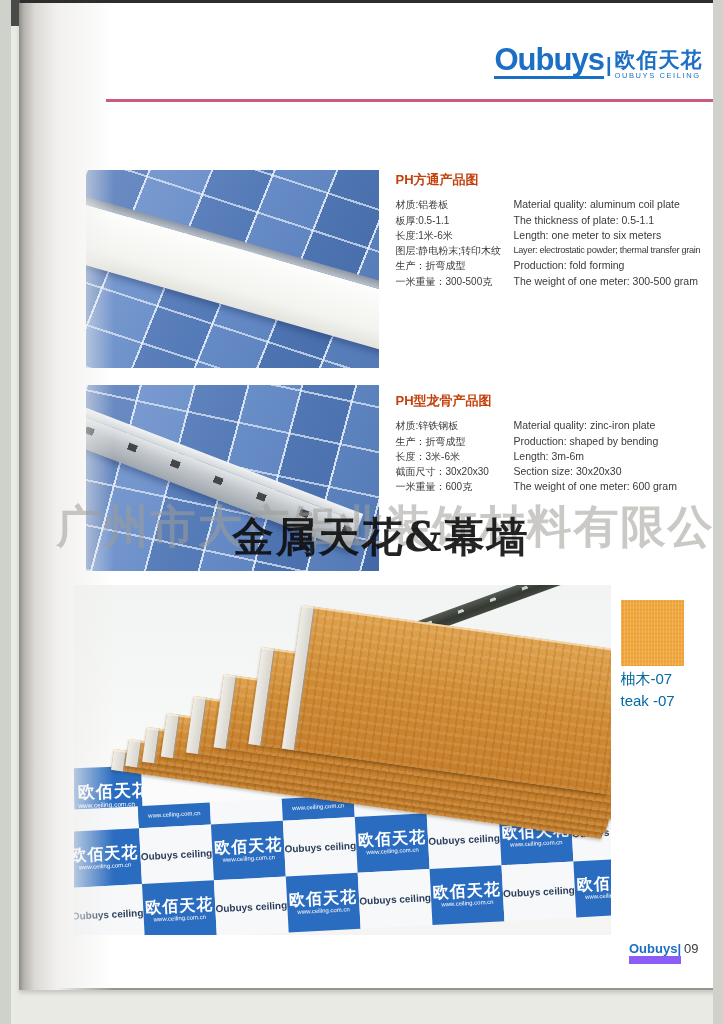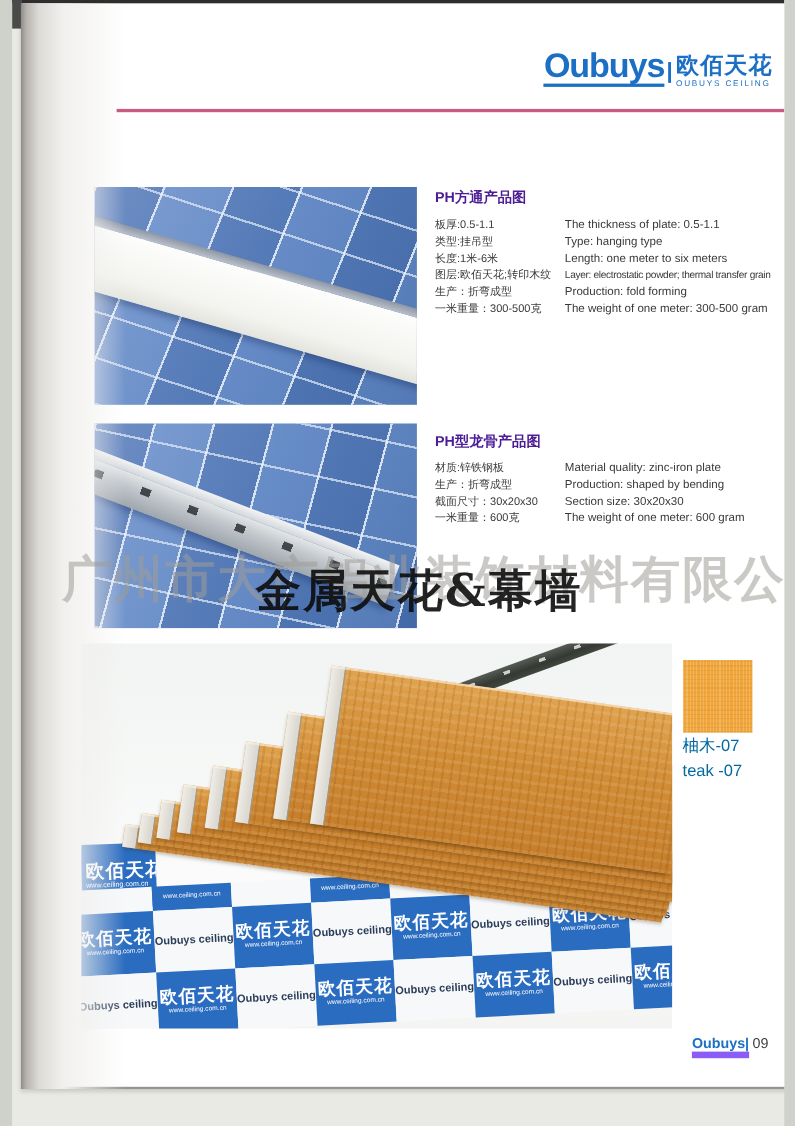--- a/index.html
+++ b/index.html
@@ -71,21 +71,21 @@
   }
   .keel-slots{
     position:absolute;left:10px;top:8px;width:95%;height:7px;
     background:repeating-linear-gradient(90deg,#2c2f33 0 9px,rgba(0,0,0,0) 9px 46px);
     opacity:.85;border-radius:3px;
   }
 
   
   .section-text{position:absolute;left:385px;z-index:3;}
   .sec1{top:172px;} .sec2{top:393px;}
-  .title-cn{font-size:13px;font-weight:bold;color:#4c1d95;line-height:1.25;}
+  .title-cn{font-size:13px;font-weight:bold;color:#c2410c;line-height:1.25;}
   .title-en{font-size:16.5px;color:#2ba7de;line-height:1.2;margin-top:2px;}
   .spec-list{margin-top:9px;}
   .spec-row{display:flex;line-height:15.3px;white-space:nowrap;}
   .spec-cn{width:118px;flex:none;font-size:10px;color:#3a3a3a;}
   .spec-en{font-size:10.5px;color:#3a3a3a;}
 
   
   .wm-company{
     position:absolute;left:46px;top:497px;z-index:30;white-space:nowrap;
     font-family:"DejaVu Serif",serif;font-size:45px;font-weight:bold;
@@ -159,21 +159,21 @@
     position:absolute;left:610px;top:600px;width:63px;height:66px;z-index:3;
     background:
       repeating-linear-gradient(90deg,rgba(255,255,255,.18) 0 1px,rgba(255,255,255,0) 1px 3px),
       repeating-linear-gradient(0deg,rgba(180,110,20,.15) 0 1px,rgba(180,110,20,0) 1px 4px),
       #f0a63a;
   }
   .swatch-labels{position:absolute;left:610px;top:668px;z-index:3;font-size:15px;color:#0369a1;line-height:1.45;}
 
   
   .footer{position:absolute;right:14px;top:941px;z-index:6;display:flex;align-items:baseline;gap:3px;}
-  .footer-brand{font-size:13px;font-weight:bold;color:#1b6fc4;border-bottom:6px solid #8b5cf6;line-height:1.1;}
+  .footer-brand{font-size:13px;font-weight:bold;color:#1b6fc4;border-bottom:8px solid #8b5cf6;line-height:1.1;}
   .footer-page{font-size:13px;color:#3c3c3c;}
 </style>
 </head>
 <body>
 
 <div id="stage">
   <div class="paper"></div>
   <div class="edge-shade"></div>
   <div class="top-scan-line"></div>
   <div class="corner-block"></div>
@@ -189,33 +189,33 @@
   <div class="pink-line"></div>
 
   <div class="photo photo1">
     <div class="sidepass-bar"></div>
   </div>
 
   <div class="section-text sec1">
     <div class="title-cn">PH方通产品图</div>
     <div class="spec-list">
         <div class="spec-row">
+          <span class="spec-cn">材质:铝卷板</span>
+          <span class="spec-en">Material quality: aluminum coil plate</span>
+        </div>
+        <div class="spec-row">
           <span class="spec-cn">板厚:0.5-1.1</span>
           <span class="spec-en">The thickness of plate: 0.5-1.1</span>
         </div>
         <div class="spec-row">
-          <span class="spec-cn">类型:挂吊型</span>
-          <span class="spec-en">Type: hanging type</span>
-        </div>
-        <div class="spec-row">
           <span class="spec-cn">长度:1米-6米</span>
           <span class="spec-en">Length: one meter to six meters</span>
         </div>
         <div class="spec-row">
-          <span class="spec-cn">图层:欧佰天花;转印木纹</span>
+          <span class="spec-cn">图层:静电粉末;转印木纹</span>
           <span class="spec-en" style="font-size: 9.2px; letter-spacing: -0.3px;">Layer: electrostatic powder; thermal transfer grain</span>
         </div>
         <div class="spec-row">
           <span class="spec-cn">生产：折弯成型</span>
           <span class="spec-en">Production: fold forming</span>
         </div>
         <div class="spec-row">
           <span class="spec-cn">一米重量：300-500克</span>
           <span class="spec-en">The weight of one meter: 300-500 gram</span>
         </div>
@@ -231,20 +231,24 @@
   <div class="section-text sec2">
     <div class="title-cn">PH型龙骨产品图</div>
     <div class="spec-list">
         <div class="spec-row">
           <span class="spec-cn">材质:锌铁钢板</span>
           <span class="spec-en">Material quality: zinc-iron plate</span>
         </div>
         <div class="spec-row">
           <span class="spec-cn">生产：折弯成型</span>
           <span class="spec-en">Production: shaped by bending</span>
+        </div>
+        <div class="spec-row">
+          <span class="spec-cn">长度：3米-6米</span>
+          <span class="spec-en">Length: 3m-6m</span>
         </div>
         <div class="spec-row">
           <span class="spec-cn">截面尺寸：30x20x30</span>
           <span class="spec-en">Section size: 30x20x30</span>
         </div>
         <div class="spec-row">
           <span class="spec-cn">一米重量：600克</span>
           <span class="spec-en">The weight of one meter: 600 gram</span>
         </div>
       </div>

